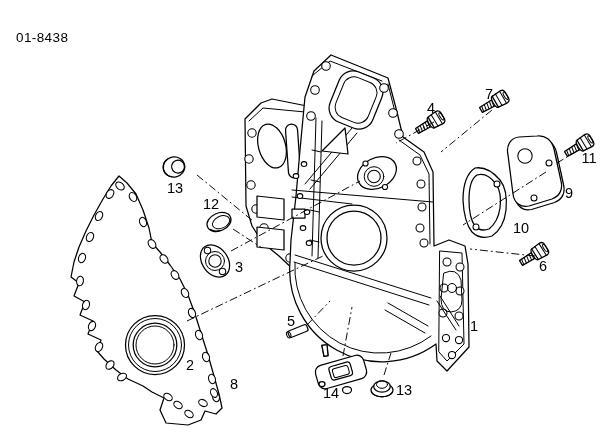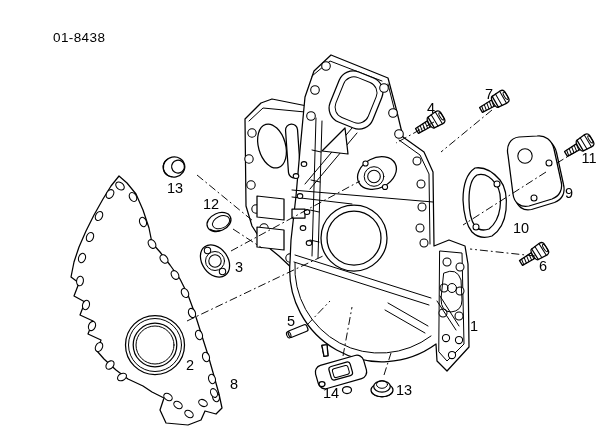--- a/index.html
+++ b/index.html
@@ -1,19 +1,19 @@
 <!DOCTYPE html>
 <html><head>
 <meta charset="utf-8">
 <style>
   html,body{margin:0;padding:0;background:#ffffff;}
   body{width:600px;height:428px;position:relative;overflow:hidden;
        font-family:"Liberation Sans",sans-serif;}
   .doc-number{position:absolute;left:16px;top:30px;font-size:13.5px;
-       letter-spacing:.4px;color:#000;margin-left:37px;}
+       letter-spacing:.4px;color:#000;}
   svg{position:absolute;left:0;top:0;}
   .ln{fill:#fff;stroke:#000;stroke-width:1.25;stroke-linejoin:round;}
   .ln2{fill:none;stroke:#000;stroke-width:1;stroke-linejoin:round;stroke-linecap:round;}
   .hole{fill:#fff;stroke:#000;stroke-width:1.05;}
   .leader{fill:none;stroke:#000;stroke-width:.95;stroke-dasharray:8 3 1.8 3;}
   .part-label{font:14.5px "Liberation Sans",sans-serif;fill:#000;text-anchor:middle;}
 </style>
 </head>
 <body>
 

